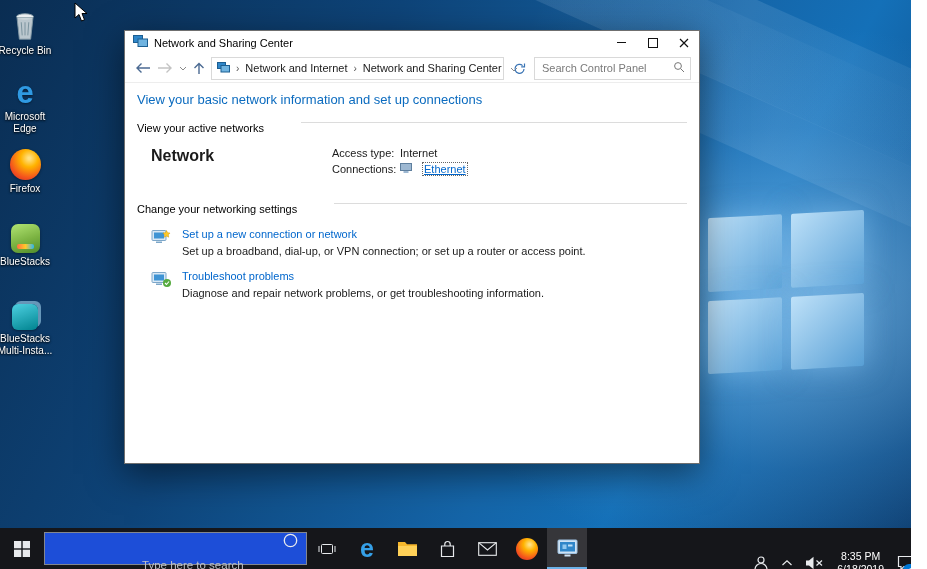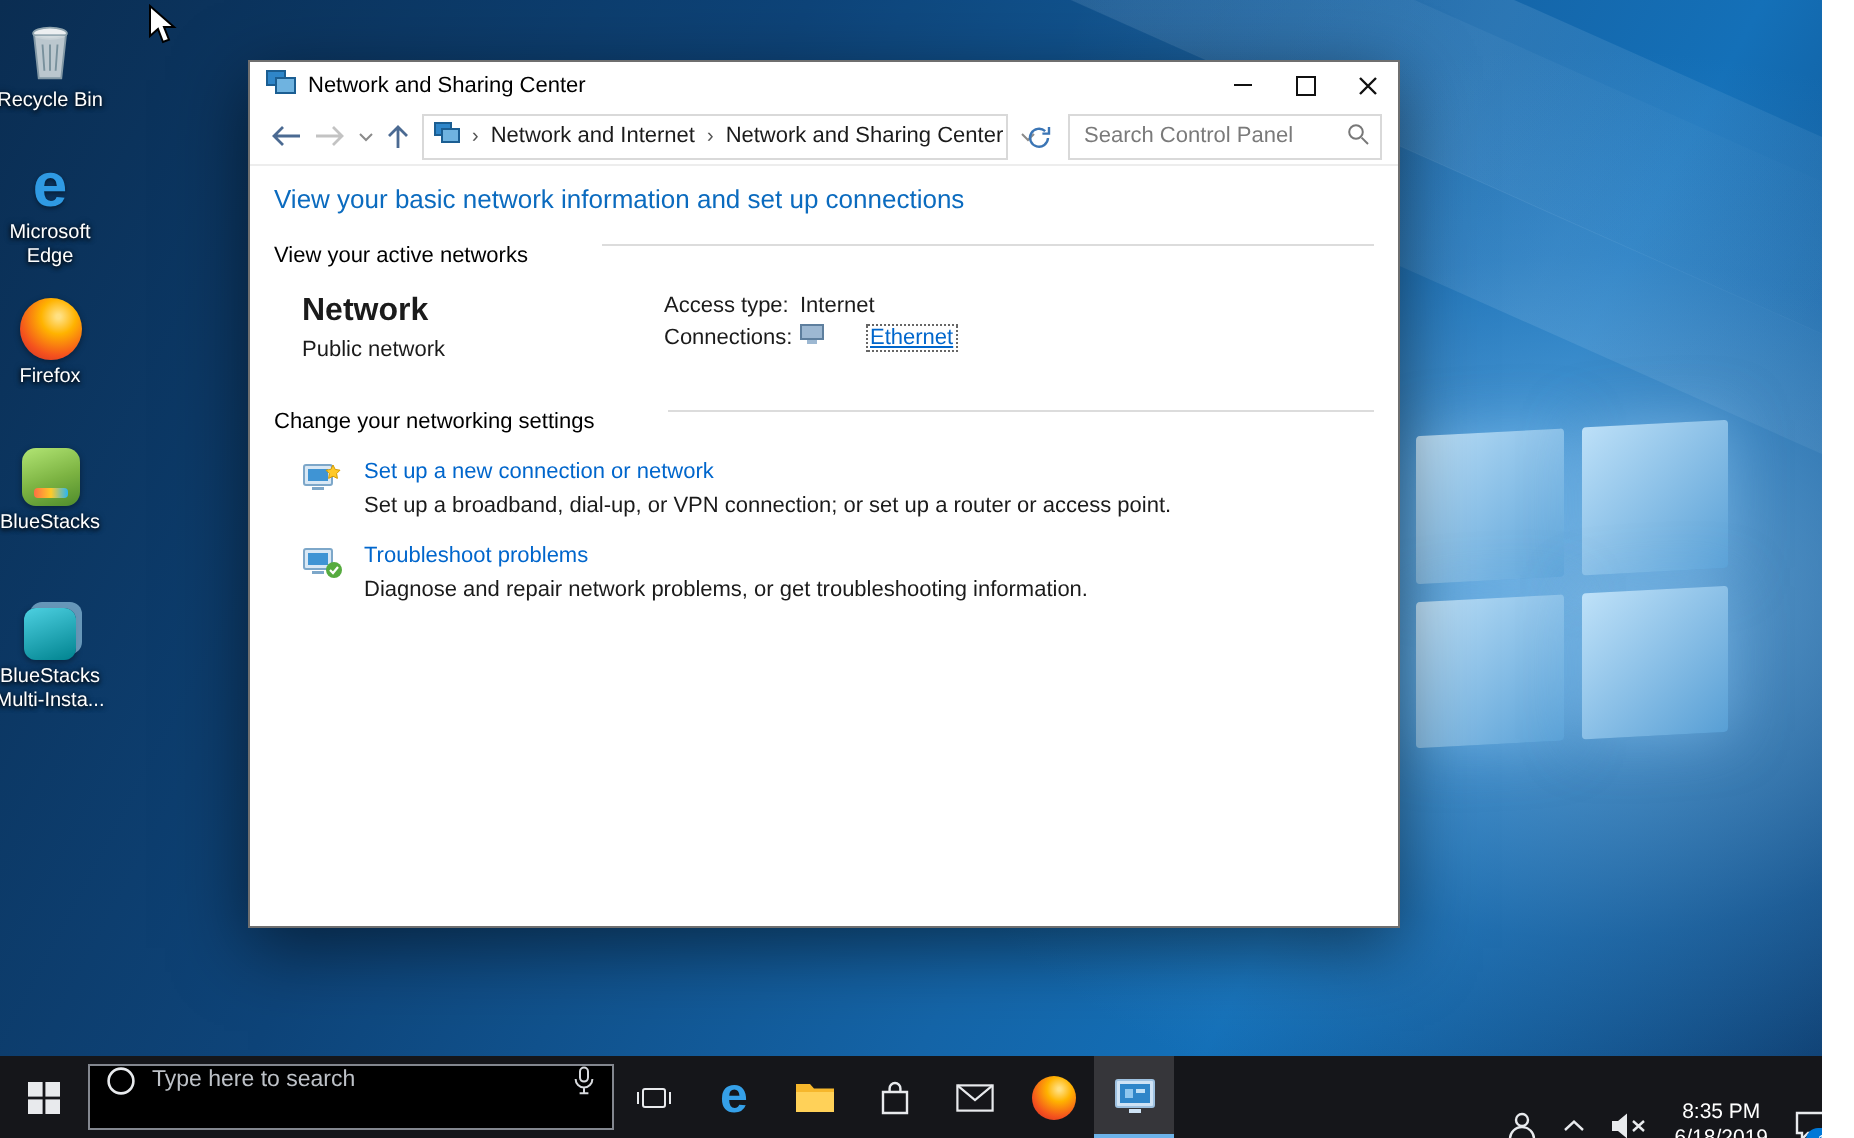--- a/index.html
+++ b/index.html
@@ -59,30 +59,30 @@
   .heading{font-size:13px;color:#0b6bbf;font-weight:normal;margin:0;}
   .grouphdr{display:flex;margin-top:15px;gap:31px;}
   .grouphdr span{white-space:nowrap;color:#000;}
   .grouphdr .line{flex:1;height:1px;background:#dcdcdc;margin-left:6px;}
   .netrow{display:flex;margin:13px 0 0 14px;}
   .netleft{width:181px;flex:none;}
   .netname{font-weight:bold;font-size:16px;}
   .netsub{margin-top:4px;}
   .netright .row{display:flex;align-items:center;margin-bottom:3px;}
   .lbl{width:68px;flex:none;}
-  .ethwrap{display:flex;align-items:flex-end;gap:21px;}
+  .ethwrap{display:flex;align-items:flex-end;gap:10px;}
   .ethlink{color:#0066cc;text-decoration:underline;border:1px dotted #666;padding:0 1px;cursor:pointer;}
   .taskrow{display:flex;margin:13px 0 0 14px;gap:10px;}
   .tasklink{color:#0066cc;cursor:pointer;}
   .taskdesc{margin-top:5px;color:#1b1b1b;}
 
   
   .taskbar{position:absolute;left:0;bottom:0;width:927px;height:41px;background:#15161a;display:flex;align-items:center;color:#fff;}
   .startbtn{width:44px;height:100%;display:flex;align-items:center;justify-content:center;}
-  .tsearch{width:245px;height:31px;background:#000000;border:1px solid #83878f;display:flex;align-items:flex-start;padding:0 8px;gap:6px;}
+  .tsearch{width:245px;height:31px;background:#1d4ed8;border:1px solid #83878f;display:flex;align-items:flex-end;padding:0 8px;gap:6px;flex-direction:column;}
   .tsearch input{background:transparent;border:none;outline:none;color:#c9ccd1;flex:1;min-width:0;font-size:11.5px;font-family:"Liberation Sans",sans-serif;}
   .tsearch input::placeholder{color:#bdc1c7;}
   .tbtn{width:40px;height:100%;display:flex;align-items:center;justify-content:center;position:relative;}
   .tbtn.active{background:rgba(255,255,255,.14);box-shadow:inset 0 -2px 0 #6cb2e8;}
   .tfx{width:22px;height:22px;border-radius:50%;background:radial-gradient(circle at 62% 30%, #ffe082 4%, #ffb300 30%, #f4511e 68%, #c62828 100%);}
   .tedge{font-weight:bold;font-size:25px;line-height:25px;color:#35a0e8;}
   .tray{margin-left:auto;display:flex;align-items:center;height:100%;margin-top:28px;}
   .trbtn{height:100%;display:flex;align-items:center;justify-content:center;padding:0 6px;position:relative;}
   .clock{padding:0 7px;text-align:center;font-size:10.5px;line-height:13px;}
   .badge{position:absolute;right:1px;bottom:7px;min-width:12px;height:12px;border-radius:6px;background:#0078d7;color:#fff;font-size:8px;display:flex;align-items:center;justify-content:center;padding:0 2px;}
@@ -234,21 +234,20 @@
         <h1 class="heading">View your basic network information and set up connections</h1>
 
         <div class="grouphdr">
           <span>View your active networks</span>
           <i class="line"></i>
         </div>
 
         <div class="netrow">
           <div class="netleft">
             <div class="netname">Network</div>
-            <div class="netsub">Public network</div>
           </div>
           <div class="netright">
             <div class="row">
               <span class="lbl">Access type:</span>
               <span>Internet</span>
             </div>
             <div class="row">
               <span class="lbl">Connections:</span>
               <span class="ethwrap">
                 <span>

